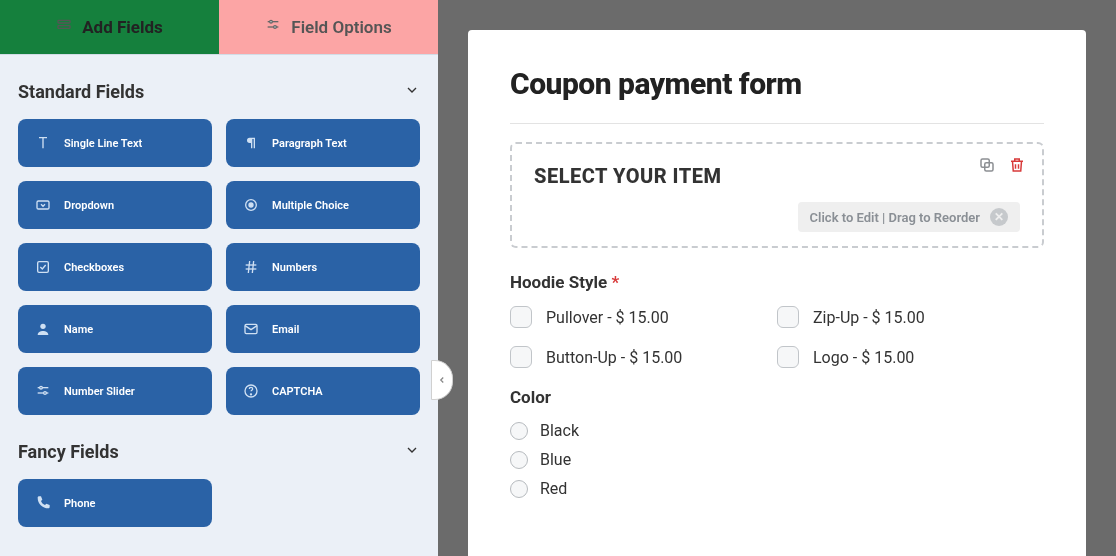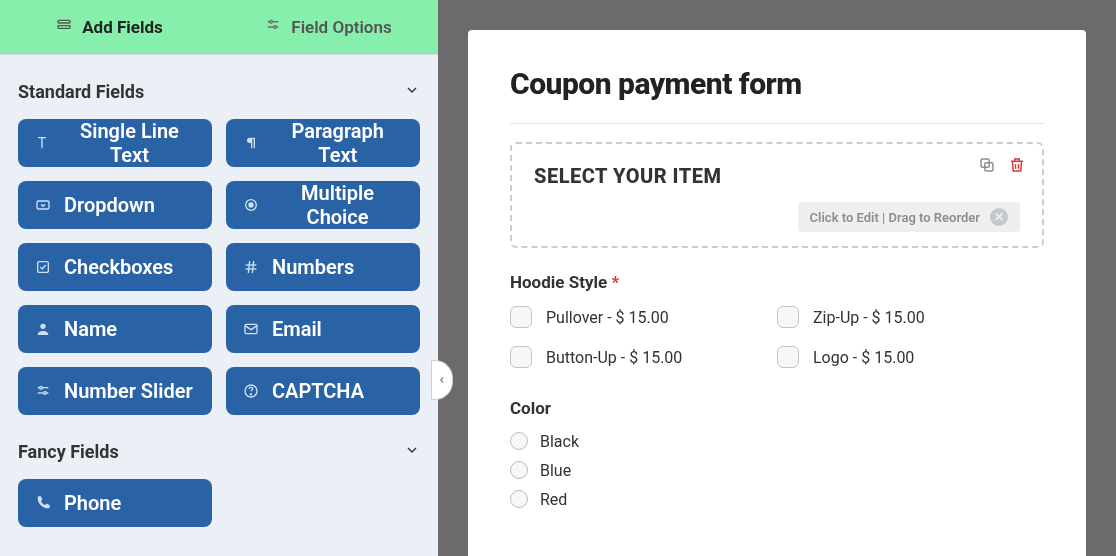--- a/index.html
+++ b/index.html
@@ -3,35 +3,35 @@
   <meta charset="utf-8">
   <style>
     * { margin: 0; padding: 0; box-sizing: border-box; font-family: -apple-system, BlinkMacSystemFont, "Segoe UI", Roboto, Helvetica, Arial, sans-serif; }
     body { background: #6b6b6b; width: 1116px; height: 556px; overflow: hidden; display: flex; }
 
     
     .left-panel { width: 438px; height: 100%; background: #ebf0f7; display: flex; flex-direction: column; position: relative; }
 
     .panel-tabs { display: flex; border-bottom: 1px solid #d2dce6; }
     .panel-tab { flex: 1; height: 54px; display: flex; align-items: center; justify-content: center; gap: 10px; font-size: 17px; font-weight: 700; color: #444; cursor: pointer; }
-    .panel-tab.active { background: #86efac; color: #222; }
-    .panel-tab.inactive { background: #86efac; color: #555; font-weight: 600; }
+    .panel-tab.active { background: #15803d; color: #222; }
+    .panel-tab.inactive { background: #fca5a5; color: #555; font-weight: 600; }
 
     .panel-scroll { overflow-y: auto; flex: 1; padding: 0 18px 10px; }
 
     .section-header { display: flex; align-items: center; justify-content: space-between; height: 48px; margin-top: 12px; cursor: pointer; }
     .section-header span { font-size: 18px; font-weight: 700; color: #333; }
     .chevron-down { color: #888; }
 
     .field-grid { display: grid; grid-template-columns: 1fr 1fr; gap: 14px; margin-top: 4px; }
 
     .field-btn {
       height: 48px; border-radius: 8px; background: #2a62a6; color: #fff;
       display: flex; align-items: center; padding: 0 16px; gap: 12px;
-      font-size: 20px; font-weight: 600; cursor: pointer; border: none;
+      font-size: 11px; font-weight: 600; cursor: pointer; border: none;
     }
     .field-btn .ficon { width: 18px; height: 18px; display: inline-flex; align-items: center; justify-content: center; color: #cfe0f3; }
 
     
     .collapse-handle {
       position: absolute; right: -15px; top: 360px; width: 22px; height: 40px;
       background: #fff; border: 1px solid #d0d0d0; border-radius: 0 18px 18px 0;
       display: flex; align-items: center; justify-content: center; cursor: pointer;
       color: #888; z-index: 5;
     }
@@ -56,27 +56,27 @@
       padding: 6px 12px; border-radius: 4px; display: inline-flex; align-items: center; gap: 10px;
     }
     .hint-pill .close-circ {
       width: 18px; height: 18px; border-radius: 50%; background: #c6c9cc;
       display: inline-flex; align-items: center; justify-content: center; color: #efefef; font-size: 12px; cursor: pointer;
     }
 
     .fgroup-label { font-size: 17px; font-weight: 700; color: #333; margin-bottom: 14px; }
     .req { color: #d83a3a; }
 
-    .check-grid { display: grid; grid-template-columns: 1fr 1fr; row-gap: 18px; margin-bottom: 30px; }
+    .check-grid { display: grid; grid-template-columns: 1fr 1fr; row-gap: 18px; margin-bottom: 19px; }
     .check-item { display: flex; align-items: center; gap: 14px; }
     .faux-box { width: 22px; height: 22px; border: 1px solid #c1c5c9; border-radius: 6px; background: #f6f7f8; }
     .check-item span { font-size: 16px; color: #333; }
 
     .radio-list { display: flex; flex-direction: column; gap: 10px; margin-top: 4px; }
-    .radio-item { display: flex; align-items: flex-start; gap: 12px; }
+    .radio-item { display: flex; align-items: center; gap: 12px; }
     .faux-radio { width: 18px; height: 18px; border: 1px solid #b7bbbf; border-radius: 50%; background: #f6f7f8; }
     .radio-item span { font-size: 16px; color: #333; }
   </style>
 </head>
 <body>
 
 <div class="left-panel">
 
   <div class="panel-tabs">
     <div class="panel-tab active">

